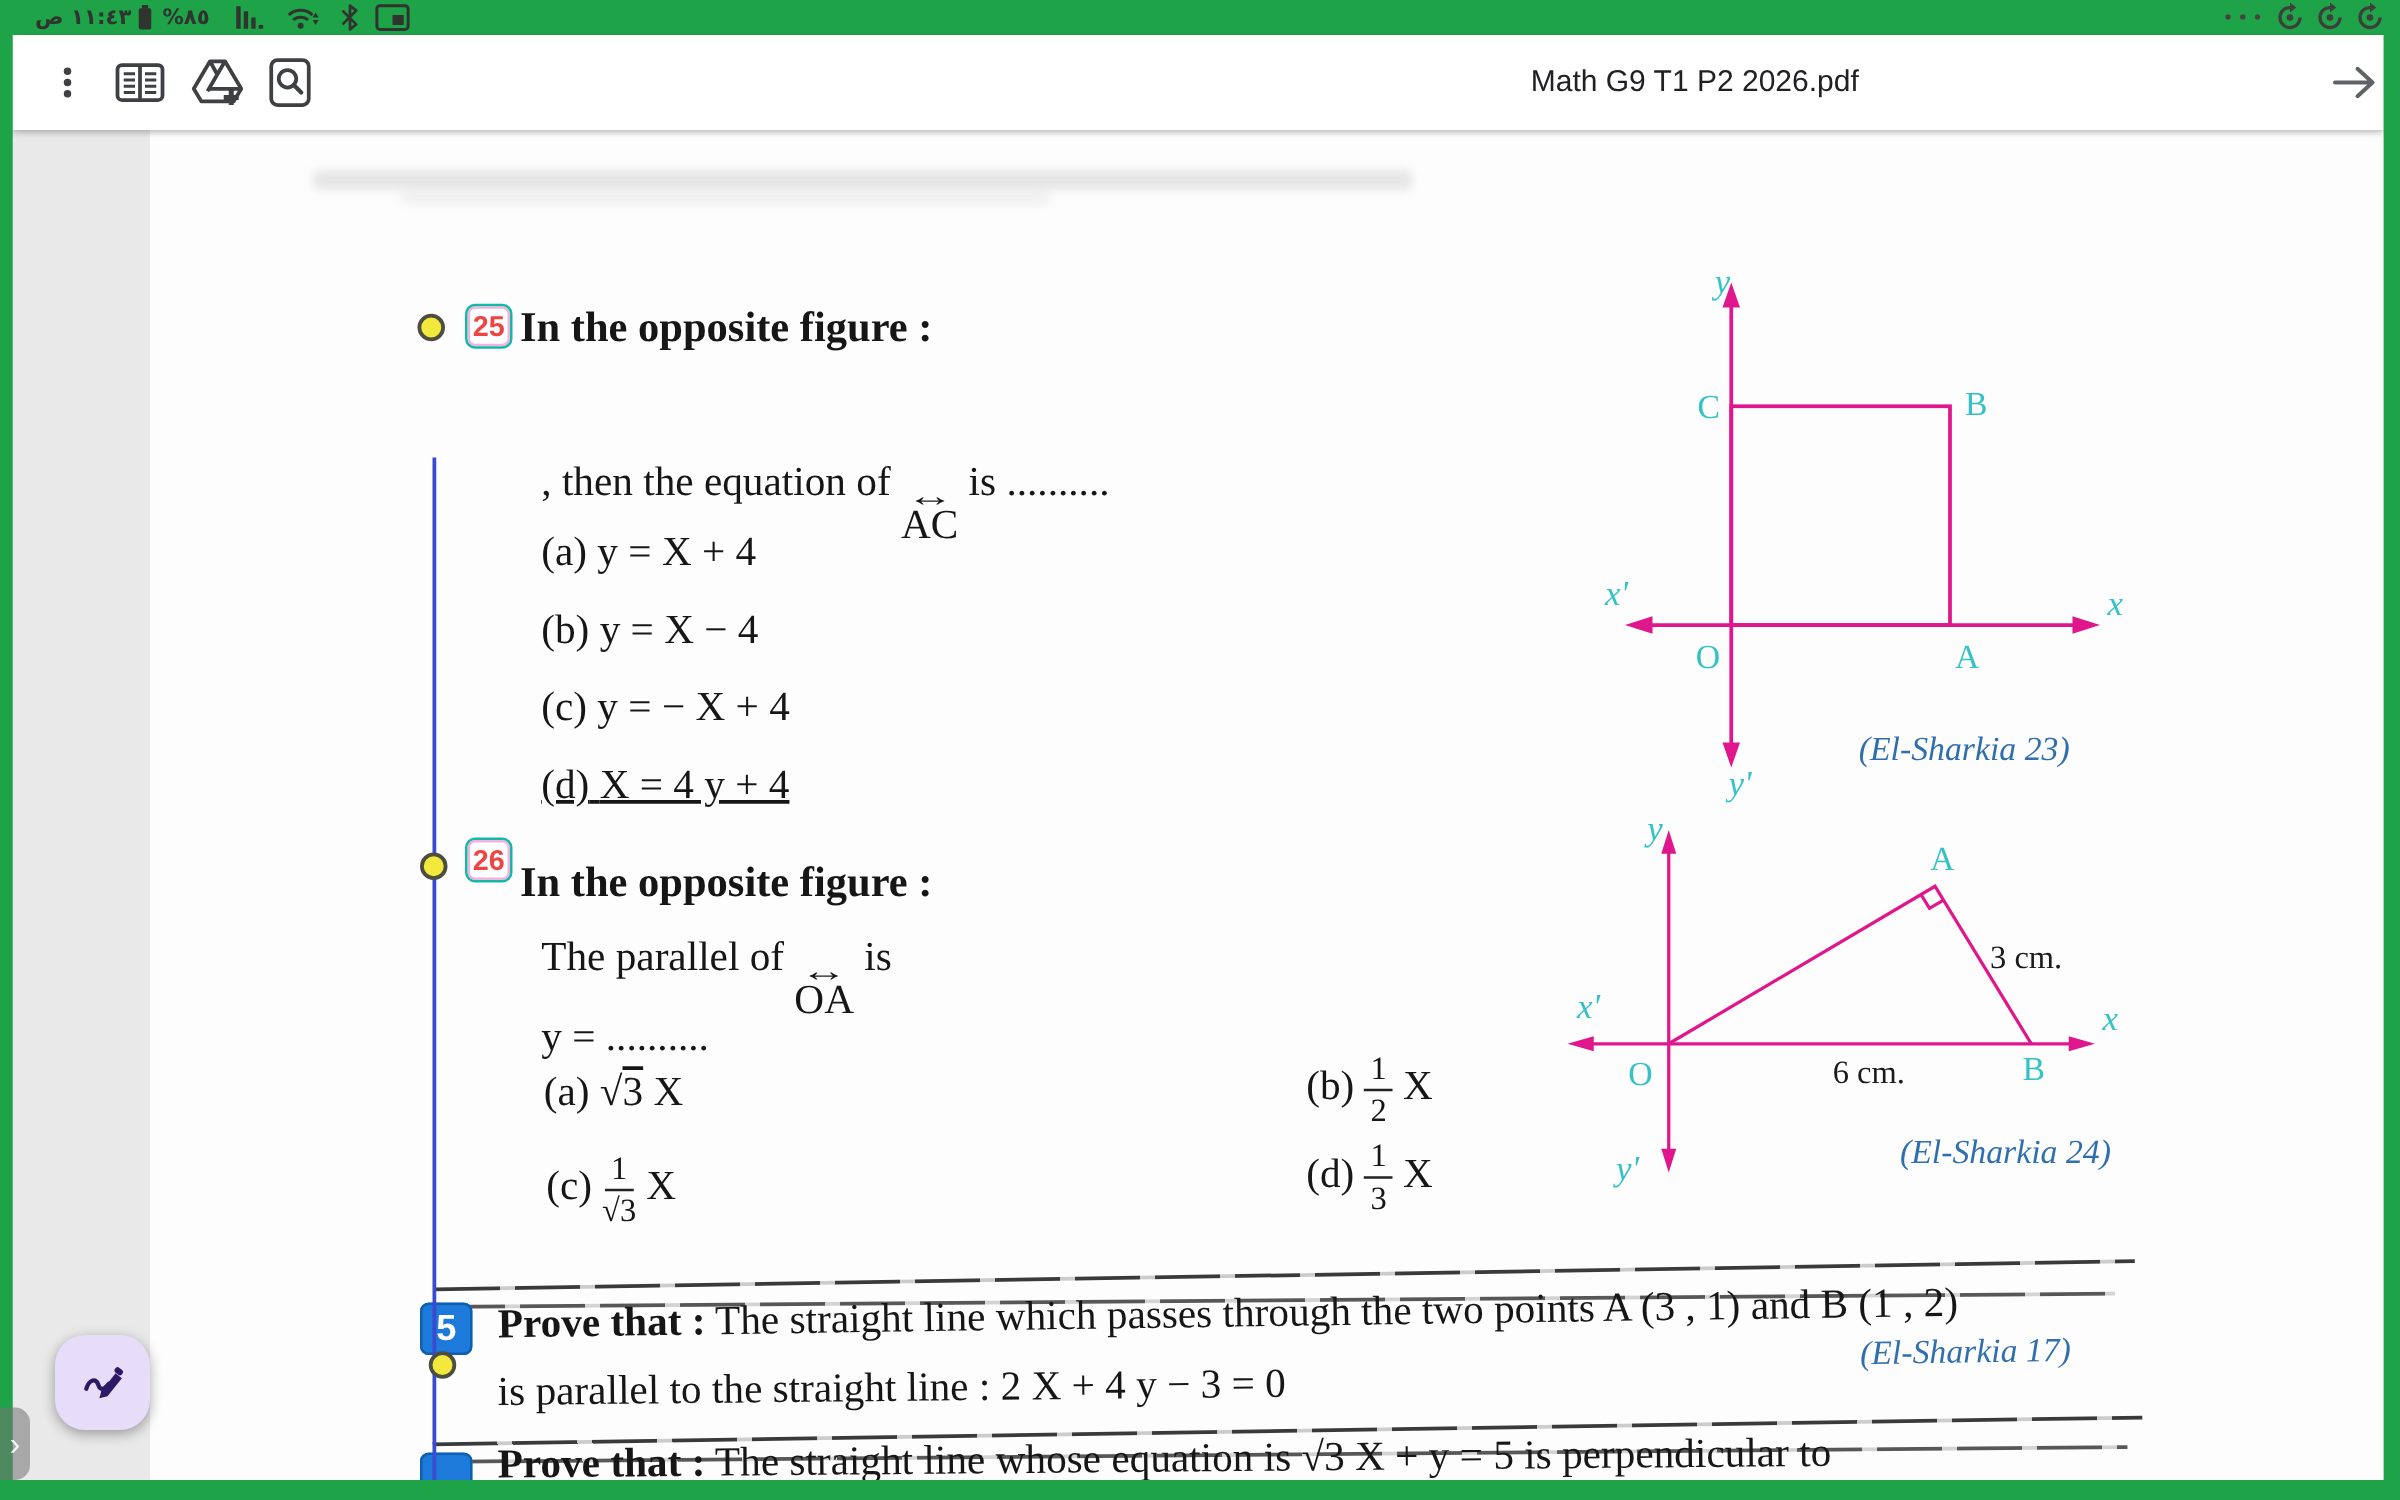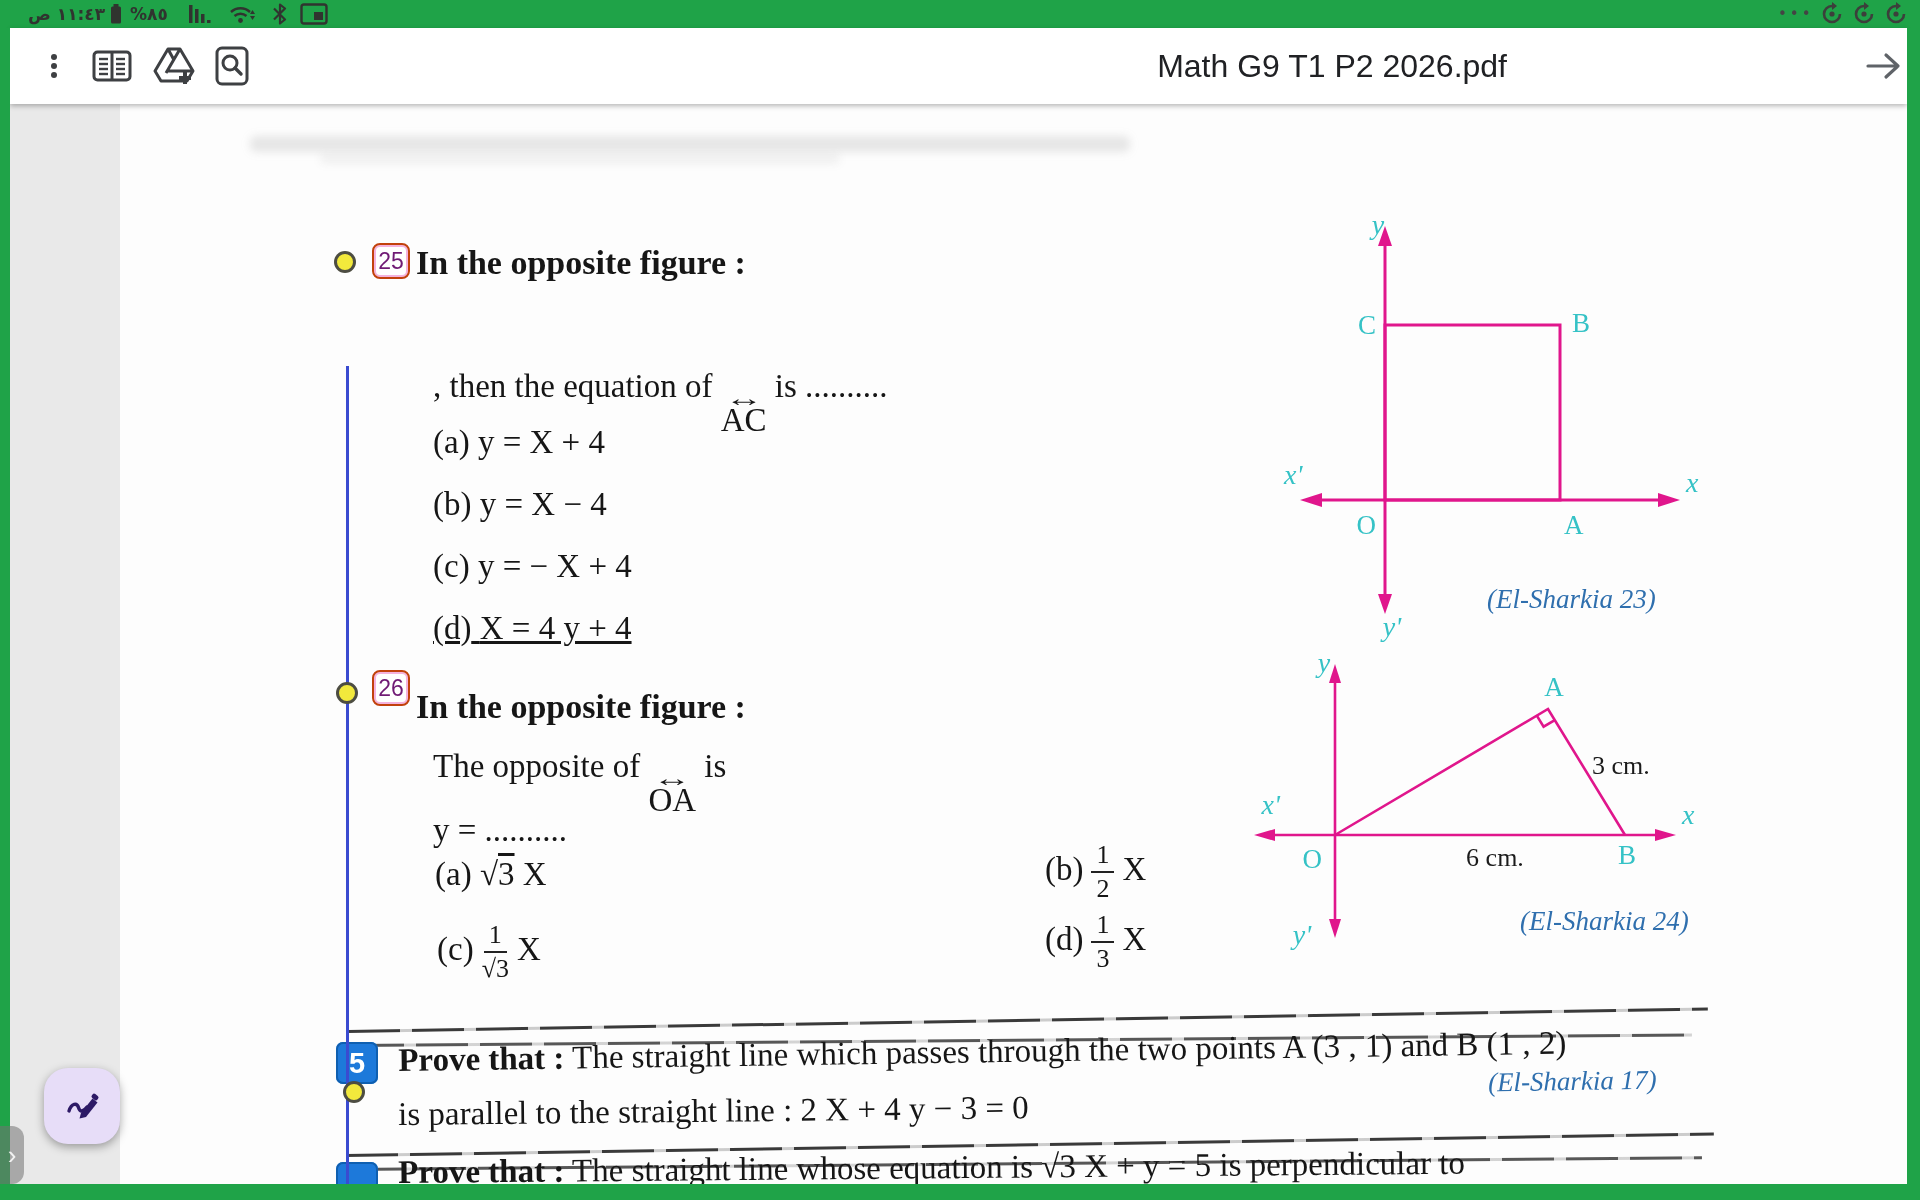--- a/index.html
+++ b/index.html
@@ -9,36 +9,36 @@
   
   #statusbar{left:0;top:0;width:1920px;height:28px;color:#30342f;font-family:"DejaVu Sans",sans-serif;}
   .sb-item{position:absolute;top:2px;height:24px;display:flex;align-items:center;color:#30342f;}
   .sb-text{font-size:17px;font-weight:bold;}
   svg.sb-ic{display:block;}
 
   
   #toolbar{left:10px;top:28px;width:1897px;height:76px;background:#ffffff;box-shadow:0 2px 5px rgba(0,0,0,.28);z-index:5;}
   .tb-btn{position:absolute;top:50%;transform:translateY(-50%);display:flex;align-items:center;justify-content:center;cursor:pointer;}
   .kebab span{display:block;width:6px;height:6px;border-radius:50%;background:#3e4043;margin:3px 0;}
-  #doc-title{position:absolute;top:50%;transform:translateY(-50%);right:400px;font-size:32px;color:#202124;white-space:nowrap;}
+  #doc-title{position:absolute;top:50%;transform:translateY(-50%);right:420px;font-size:24px;color:#202124;white-space:nowrap;}
 
   
   #content{left:10px;top:104px;width:1897px;height:1080px;background:#e9e9e9;overflow:hidden;}
   #page{position:absolute;left:110px;top:0;width:1787px;height:1080px;background:#fdfdfd;overflow:hidden;
         font-family:"Liberation Serif",serif;color:#161616;}
   .smudge{position:absolute;background:rgba(110,110,110,.16);filter:blur(4px);border-radius:6px;}
 
   .serif{font-family:"Liberation Serif",serif;color:#161616;}
   .qheading{font-size:34px;font-weight:bold;white-space:nowrap;}
   .qline{font-size:33px;white-space:nowrap;}
   .qopt{font-size:33px;white-space:nowrap;}
 
   .badge{position:absolute;box-sizing:border-box;text-align:center;font-family:"Liberation Sans",sans-serif;}
-  .badge-pink{width:38px;height:36px;line-height:32px;background:#fff;border:2px solid #c2410c;border-radius:8px;
-       box-shadow:inset 0 0 0 2px #f4b2dd;color:#701a75;font-weight:normal;font-size:23px;}
+  .badge-pink{width:38px;height:36px;line-height:32px;background:#fff;border:2px solid #14b8a6;border-radius:8px;
+       box-shadow:inset 0 0 0 2px #f4b2dd;color:#ef4444;font-weight:bold;font-size:23px;}
   .badge-blue{width:42px;height:42px;line-height:42px;background:#1d79da;border-radius:7px;color:#fff;font-weight:bold;font-size:29px;box-shadow:inset 0 0 0 2px #0f5fb0;}
 
   .marker-dot{position:absolute;width:22px;height:22px;border-radius:50%;background:#f2e93c;border:3px solid #4d4d42;box-sizing:border-box;z-index:3;cursor:pointer;}
   #ann-line{position:absolute;left:226px;top:262px;width:2.5px;height:918px;background:#3a4bd0;z-index:2;}
 
   .oa{display:inline-flex;flex-direction:column;align-items:center;line-height:.85;vertical-align:-9px;}
   .oa .g{font-size:24px;transform:scaleX(1.6);height:18px;}
 
   .frac{display:inline-flex;flex-direction:column;align-items:center;vertical-align:middle;line-height:1;margin:0 8px;font-size:26px;}
   .frac .num{border-bottom:2.5px solid #222;padding:0 5px 3px;}
@@ -234,21 +234,21 @@
           <text class="figpoint" x="292" y="120">B</text>
           <text class="figpoint" x="96" y="322" text-anchor="end">O</text>
           <text class="figpoint" x="284" y="322">A</text>
         </svg>
       </figure>
       <div class="source" style="left:1367px;top:480px;">(El-Sharkia 23)</div>
 
       <div class="badge badge-pink" style="left:252px;top:566px;">26</div>
       <div class="abs serif qheading" style="left:296px;top:584px;">In the opposite figure :</div>
       <div class="abs serif qline" style="left:313px;top:644px;">
-        <span>The opposite of </span><span class="oa">
+        <span>The parallel of </span><span class="oa">
             <span class="g">↔</span>
             <span>OA</span>
           </span><span> is</span>
       </div>
       <div class="abs serif qline" style="left:313px;top:708px;">y = ..........</div>
 
       <div class="abs serif qopt" style="left:315px;top:752px;">
         <span>(a)</span>&nbsp;<span>√</span><span class="rad">3</span>&nbsp;<span>X</span>
       </div>
       <div class="abs serif qopt" style="left:925px;top:738px;">

